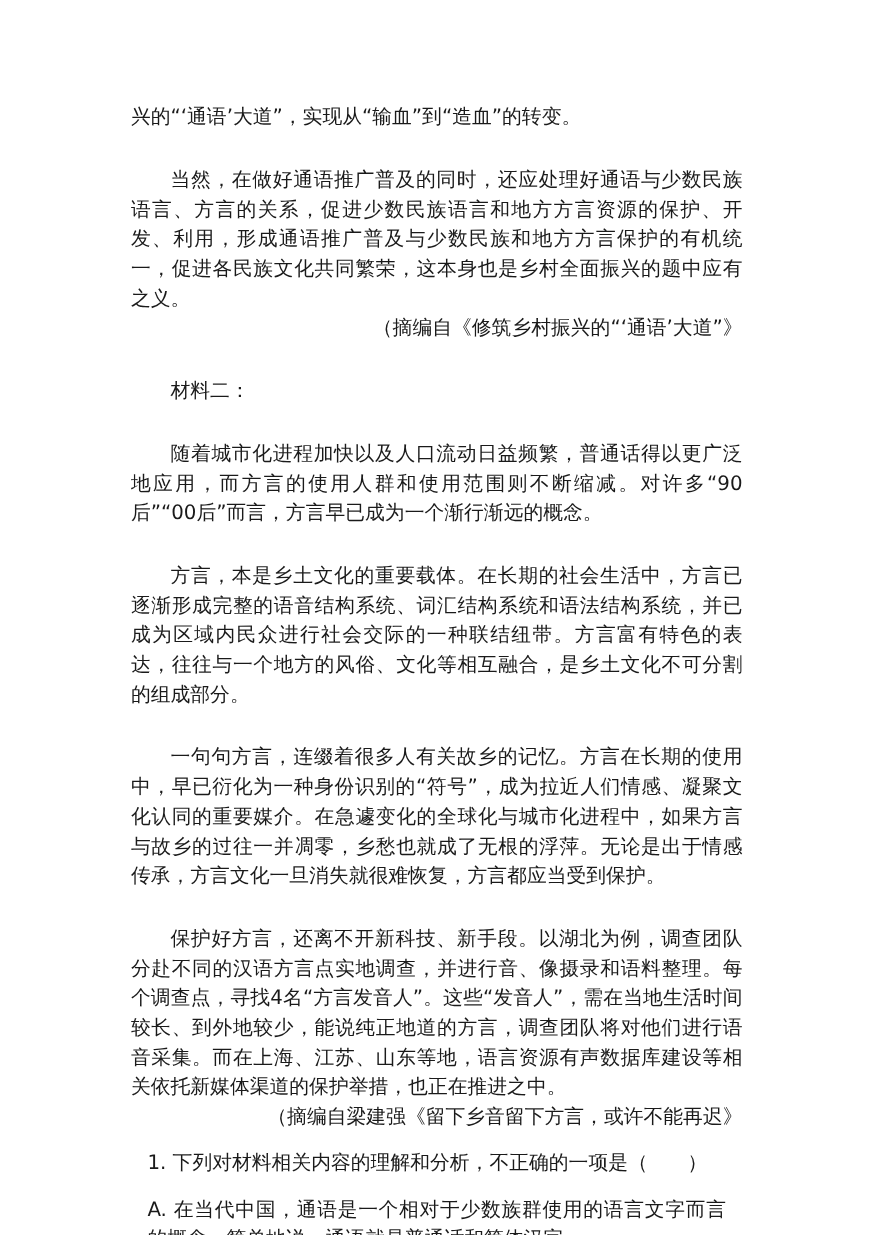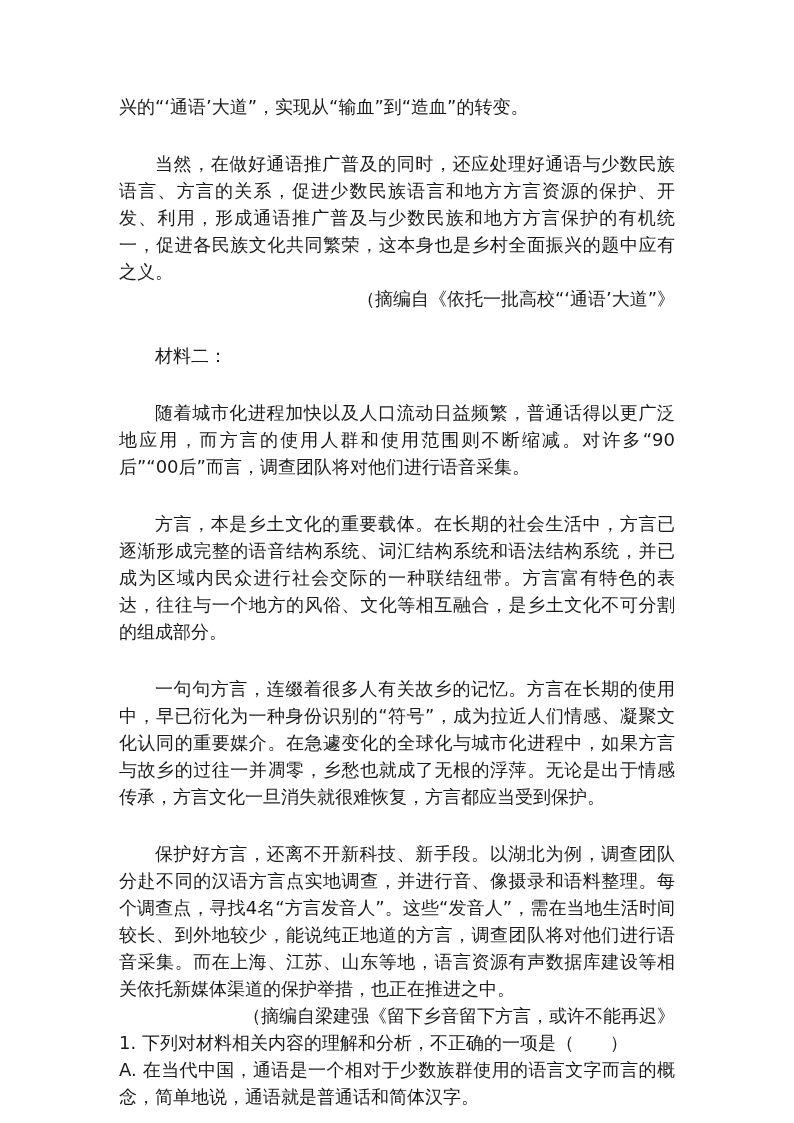--- a/index.html
+++ b/index.html
@@ -6,31 +6,31 @@
     body { width: 794px; height: 1123px; position: relative; overflow: hidden; }
     .page {
       position: absolute; left: 119px; top: 93px; width: 556px;
       font-family: "DejaVu Sans", "Liberation Sans", sans-serif;
       font-size: 18px; color: #1a1a1a; line-height: 27px;
       text-align: justify;
     }
     .p { margin: 0; }
     .indent { text-indent: 2em; margin-top: 30px; }
     .right { text-align: right; }
-    .q { margin: 0; }
+    .q { margin: 15px; }
   </style>
 </head>
 <body>
 
 <div class="page">
   <p class="p">兴的“‘通语’大道”，实现从“输血”到“造血”的转变。</p>
   <p class="p indent">当然，在做好通语推广普及的同时，还应处理好通语与少数民族语言、方言的关系，促进少数民族语言和地方方言资源的保护、开发、利用，形成通语推广普及与少数民族和地方方言保护的有机统一，促进各民族文化共同繁荣，这本身也是乡村全面振兴的题中应有之义。</p>
-  <p class="p right">（摘编自《依托一批高校“‘通语’大道”》</p>
+  <p class="p right">（摘编自《修筑乡村振兴的“‘通语’大道”》</p>
   <p class="p indent">材料二：</p>
-  <p class="p indent">随着城市化进程加快以及人口流动日益频繁，普通话得以更广泛地应用，而方言的使用人群和使用范围则不断缩减。对许多“90后”“00后”而言，调查团队将对他们进行语音采集。</p>
+  <p class="p indent">随着城市化进程加快以及人口流动日益频繁，普通话得以更广泛地应用，而方言的使用人群和使用范围则不断缩减。对许多“90后”“00后”而言，方言早已成为一个渐行渐远的概念。</p>
   <p class="p indent">方言，本是乡土文化的重要载体。在长期的社会生活中，方言已逐渐形成完整的语音结构系统、词汇结构系统和语法结构系统，并已成为区域内民众进行社会交际的一种联结纽带。方言富有特色的表达，往往与一个地方的风俗、文化等相互融合，是乡土文化不可分割的组成部分。</p>
   <p class="p indent">一句句方言，连缀着很多人有关故乡的记忆。方言在长期的使用中，早已衍化为一种身份识别的“符号”，成为拉近人们情感、凝聚文化认同的重要媒介。在急遽变化的全球化与城市化进程中，如果方言与故乡的过往一并凋零，乡愁也就成了无根的浮萍。无论是出于情感传承，方言文化一旦消失就很难恢复，方言都应当受到保护。</p>
   <p class="p indent">保护好方言，还离不开新科技、新手段。以湖北为例，调查团队分赴不同的汉语方言点实地调查，并进行音、像摄录和语料整理。每个调查点，寻找4名“方言发音人”。这些“发音人”，需在当地生活时间较长、到外地较少，能说纯正地道的方言，调查团队将对他们进行语音采集。而在上海、江苏、山东等地，语言资源有声数据库建设等相关依托新媒体渠道的保护举措，也正在推进之中。</p>
   <p class="p right">（摘编自梁建强《留下乡音留下方言，或许不能再迟》</p>
   <p class="q">
     <span>1.</span>
     <span>下列对材料相关内容的理解和分析，不正确的一项是（　　）</span>
   </p>
   <p class="q">A. 在当代中国，通语是一个相对于少数族群使用的语言文字而言的概念，简单地说，通语就是普通话和简体汉字。</p>
 </div>

